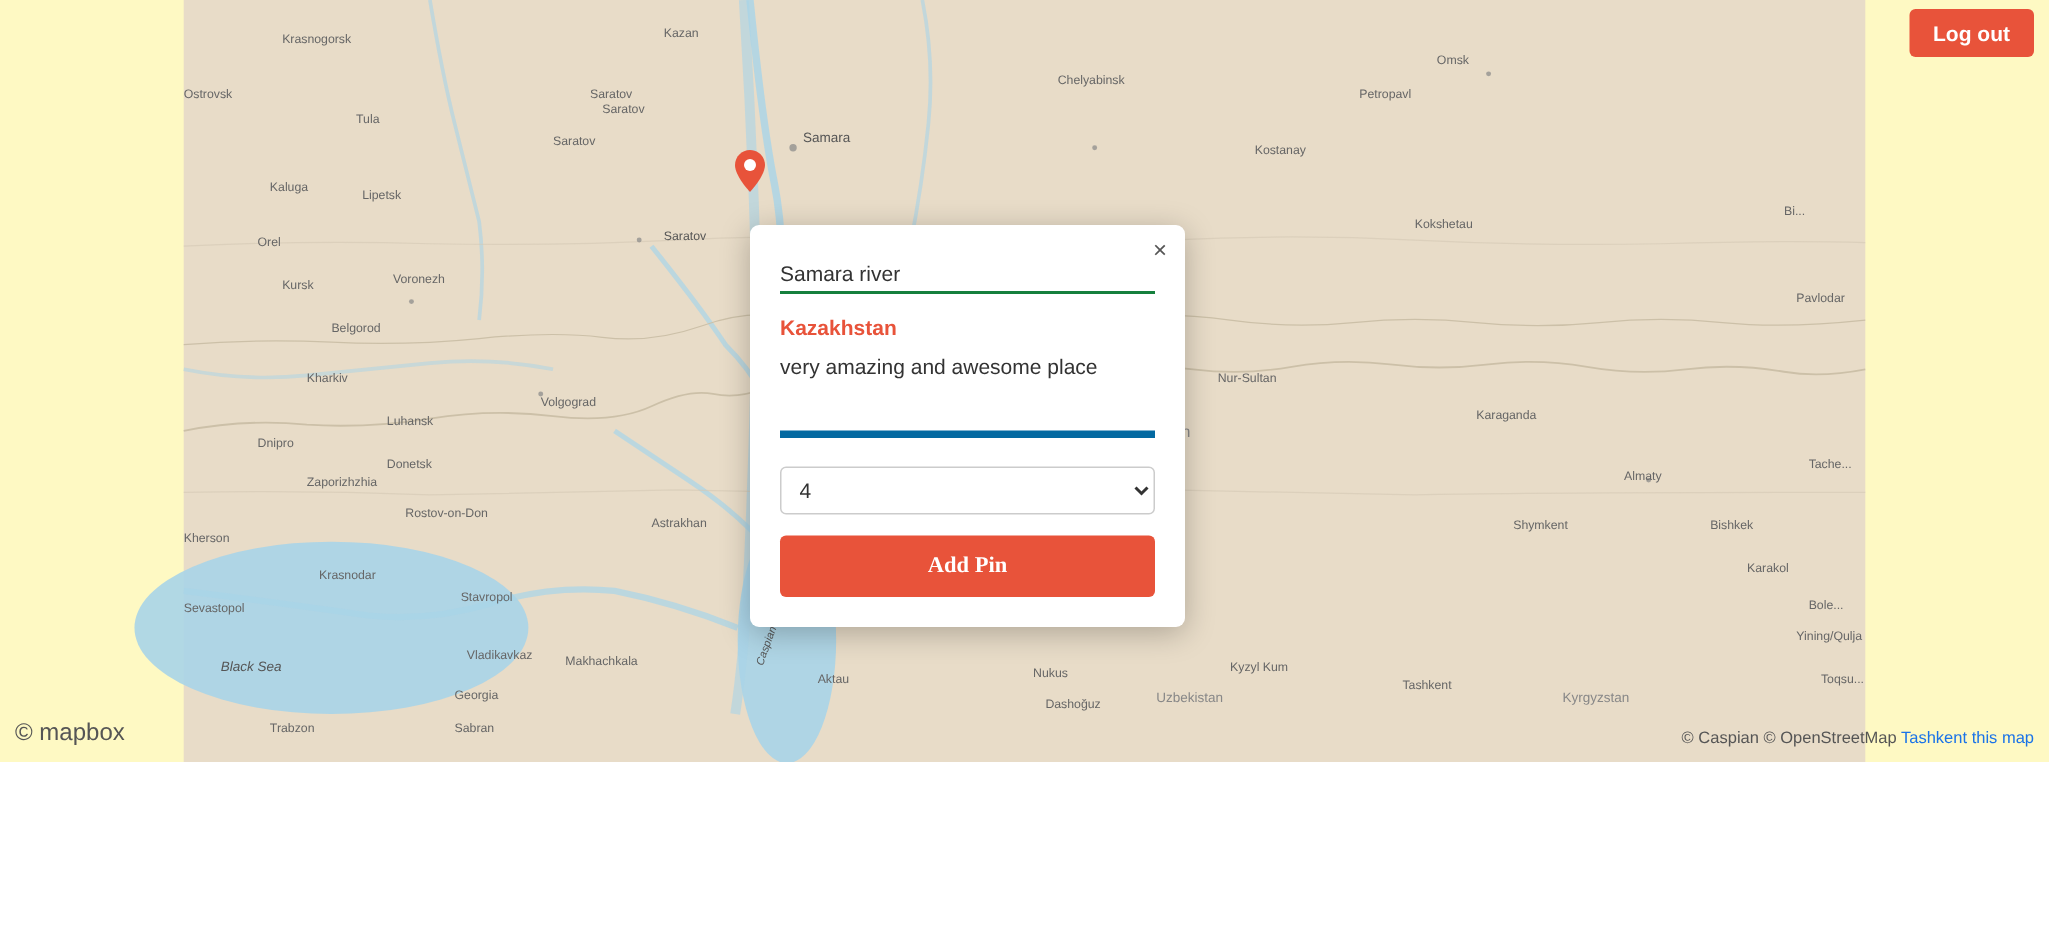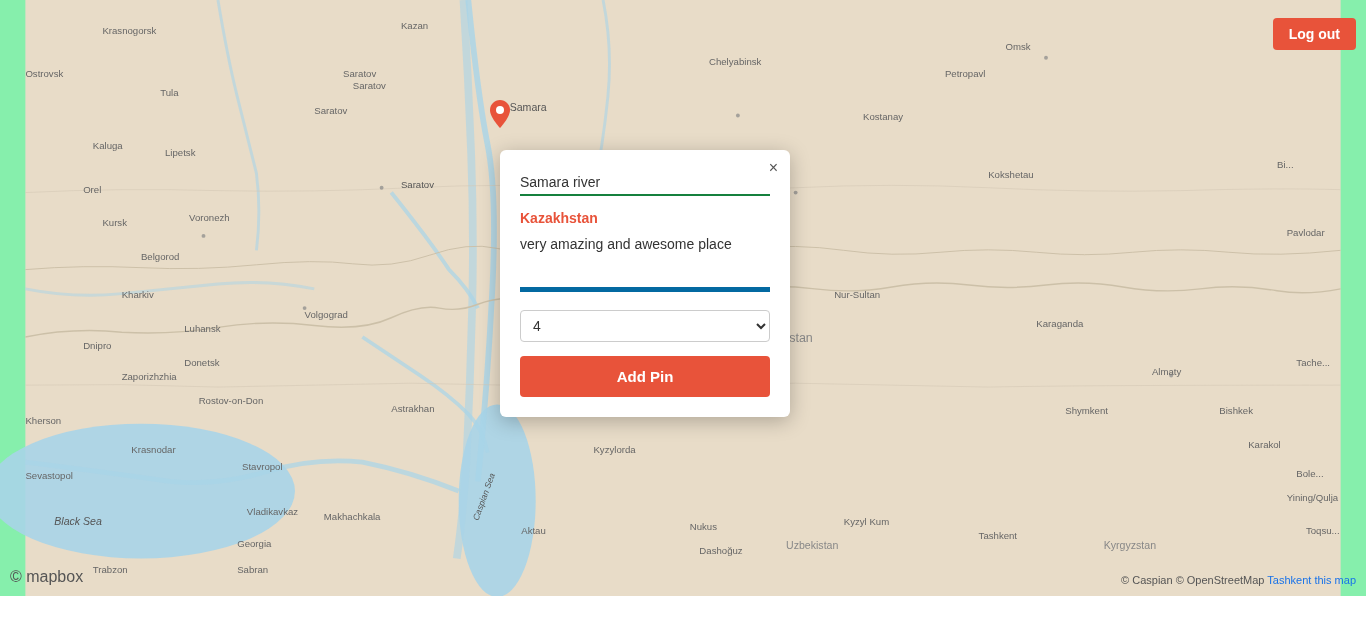--- a/index.html
+++ b/index.html
@@ -2,36 +2,36 @@
 <html><head>
   <meta charset="utf-8">
   <style>
     * { margin: 0; padding: 0; box-sizing: border-box; }
     html, body { width: 1366px; height: 619px; overflow: hidden; font-family: Arial, sans-serif; }
 
     
     #map-container {
       position: relative;
       width: 1366px;
-      height: 596px;
-      background-color: #86efac;
+      height: 508px;
+      background-color: #fef9c3;
       overflow: hidden;
     }
 
     
     #map-svg {
       position: absolute;
       top: 0; left: 0;
       width: 100%; height: 100%;
     }
 
     
     #logout-btn {
       position: absolute;
-      top: 18px;
+      top: 6px;
       right: 10px;
       background-color: #e8533a;
       color: white;
       border: none;
       border-radius: 4px;
       padding: 8px 16px;
       font-size: 14px;
       font-weight: bold;
       cursor: pointer;
       z-index: 100;
@@ -146,20 +146,21 @@
     .popup-submit {
       width: 100%;
       background-color: #e8533a;
       color: white;
       border: none;
       border-radius: 4px;
       padding: 12px;
       font-size: 15px;
       font-weight: 600;
       cursor: pointer;
+      font-family: Liberation Serif, serif;
     }
   </style>
 </head>
 <body>
 
 <div id="map-container">
 
   <svg id="map-svg" viewBox="0 0 1366 619" xmlns="http://www.w3.org/2000/svg">
 
     <rect width="1366" height="619" fill="#e8dcc8"></rect>

